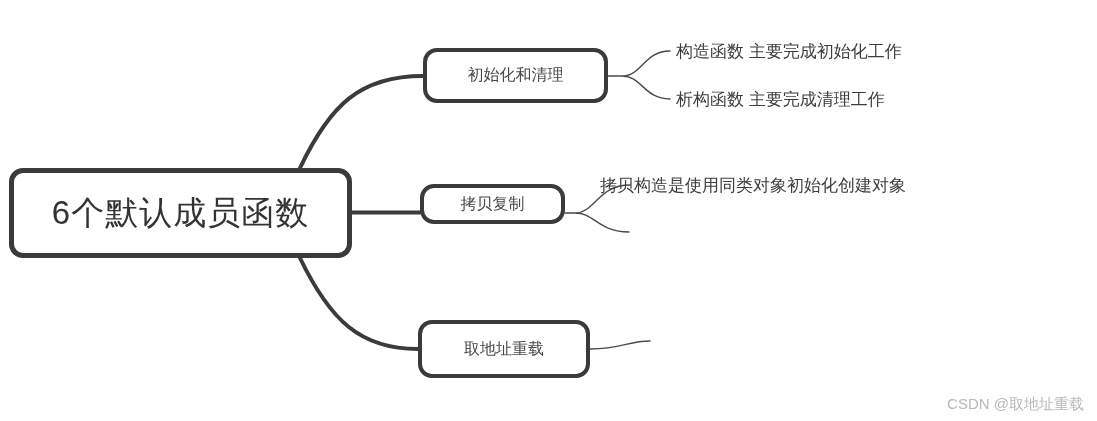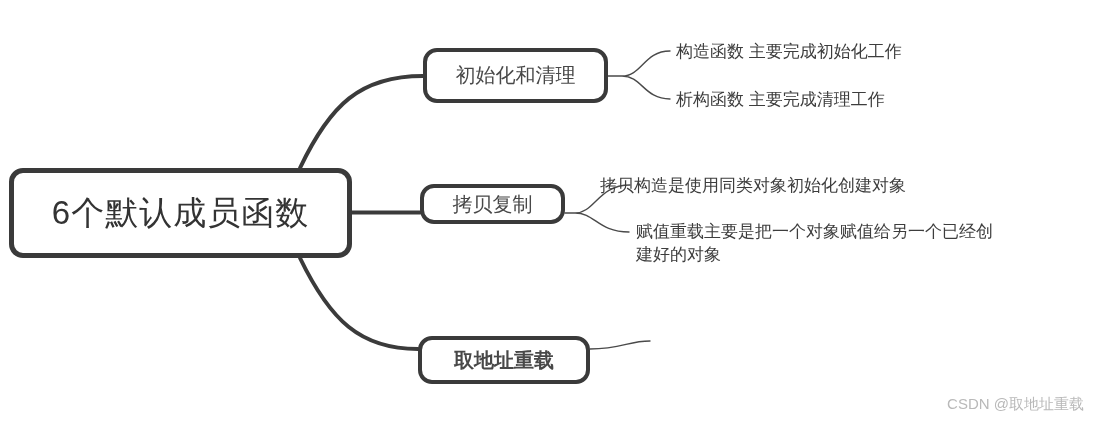--- a/index.html
+++ b/index.html
@@ -42,26 +42,26 @@
   .node-root {
     left: 9px; top: 168px;
     width: 343px; height: 90px;
     border-width: 5px;
     font-size: 33px;
     font-weight: normal;
     color: var(--root-text, #333333);
     letter-spacing: 1px;
   }
   .node-branch {
-    font-size: 20px;
+    font-size: 16px;
     color: var(--branch-text, #484848);
   }
   .node-b1 { left: 423px; top: 48px;  width: 185px; height: 55px; }
   .node-b2 { left: 420px; top: 184px; width: 145px; height: 40px; }
-  .node-b3 { left: 418px; top: 336px; width: 172px; height: 48px; font-weight: bold; }
+  .node-b3 { left: 418px; top: 320px; width: 172px; height: 58px; }
   .leaf {
     position: absolute;
     font-size: 17px;
     line-height: 23px;
     color: var(--leaf-text, #3d3d3d);
   }
   .leaf-1 { left: 676px; top: 40px; }
   .leaf-2 { left: 676px; top: 88px; }
   .leaf-3 { left: 600px; top: 174px; }
   .leaf-4 { left: 636px; top: 220px; width: 366px; }
@@ -101,17 +101,16 @@
   <div class="node node-branch node-b2">
     <span>拷贝复制</span>
   </div>
   <div class="node node-branch node-b3">
     <span>取地址重载</span>
   </div>
 
   <div class="leaf leaf-2">析构函数 主要完成清理工作</div>
   <div class="leaf leaf-1">构造函数 主要完成初始化工作</div>
   <div class="leaf leaf-3">拷贝构造是使用同类对象初始化创建对象</div>
-  <div class="leaf leaf-4">赋值重载主要是把一个对象赋值给另一个已经创建好的对象</div>
 
   <div class="watermark">CSDN @取地址重载</div>
 
 </div>
 
 </body></html>

